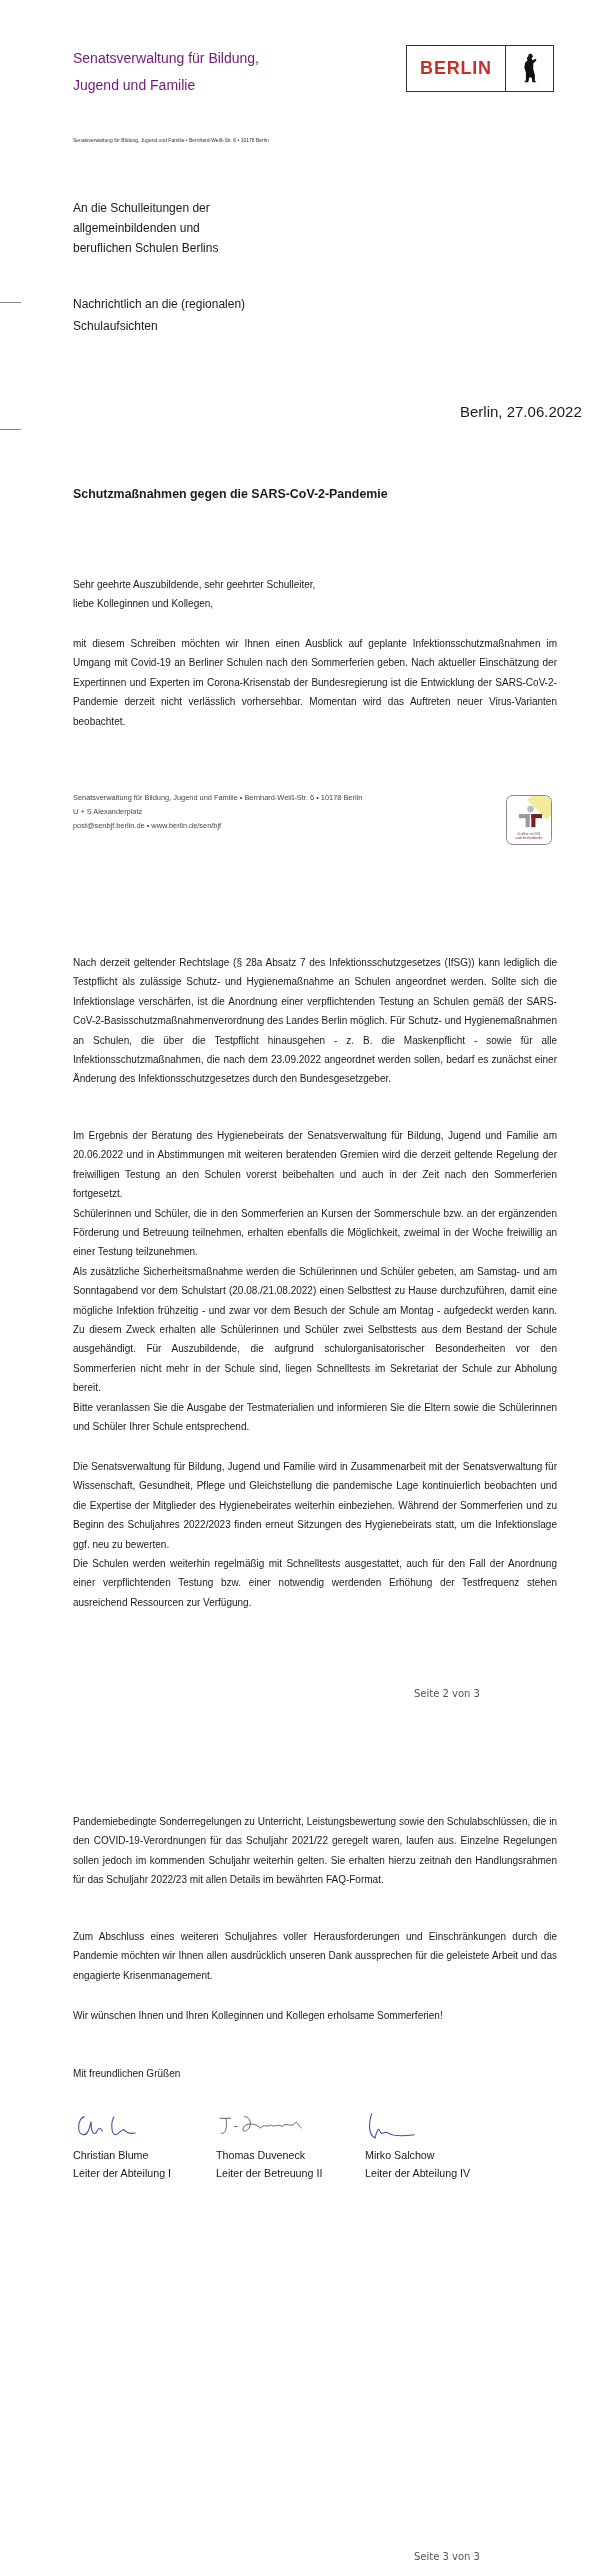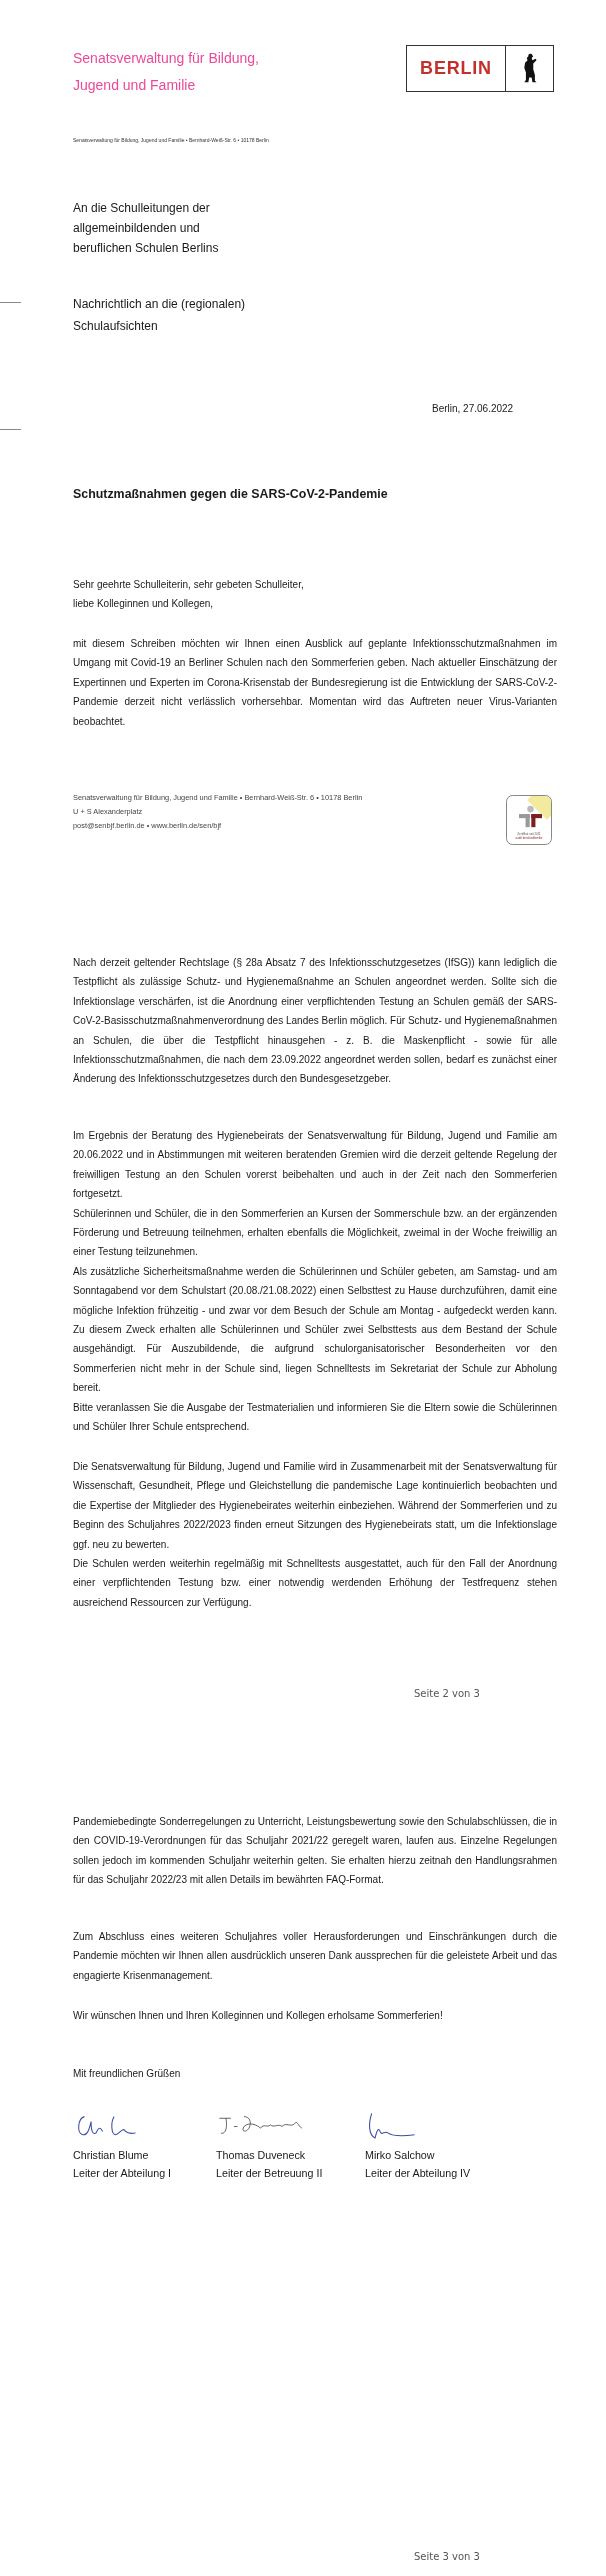--- a/index.html
+++ b/index.html
@@ -5,29 +5,29 @@
     * { box-sizing: border-box; margin: 0; padding: 0; }
     html, body { width: 607px; background: #ffffff; }
     body {
       position: relative;
       height: 2576px;
       font-family: "Liberation Sans", sans-serif;
       color: #1a1a1a;
       overflow: hidden;
     }
     .abs { position: absolute; }
-    .org-name { left: 73px; top: 45px; font-size: 14px; line-height: 27px; color: #ec4899; }
+    .org-name { left: 73px; top: 45px; font-size: 14px; line-height: 27px; color: #701a75; }
     .logo { left: 406px; top: 45px; width: 148px; height: 47px; border: 1.2px solid #333; display: flex; }
     .logo-word { width: 99px; height: 100%; border-right: 1.2px solid #333; display: flex; align-items: center; justify-content: center; color: #c4302b; font-weight: bold; font-size: 18px; letter-spacing: 0.8px; }
     .logo-bear { flex: 1; display: flex; align-items: center; justify-content: center; }
     .sender-line { left: 73px; top: 137px; font-size: 5px; color: #333; }
     .recipient { left: 73px; top: 198px; font-size: 12px; line-height: 20px; }
     .cc { left: 73px; top: 293px; font-size: 12px; line-height: 22px; }
     .fold { left: 0; width: 20.6px; height: 0.8px; background: #888; }
-    .date { left: 432px; top: 403px; font-size: 10px; }
+    .date { left: 460px; top: 403px; font-size: 15px; }
     .subject { left: 73px; top: 483px; font-size: 12.4px; font-weight: bold; line-height: 23px; }
     .para { left: 73px; width: 484px; font-size: 10px; line-height: 19.4px; text-align: justify; }
     .para p { margin: 0; }
     .footer-addr { left: 73px; top: 791px; font-size: 7.4px; line-height: 14px; color: #444; }
     .cert { left: 506px; top: 795px; width: 46px; height: 50px; border: 0.8px solid #888; border-radius: 6.6px; overflow: hidden; background: #fff; }
     .cert-corner { position: absolute; right: -10px; top: -10px; width: 28px; height: 28px; background: #f0e68c; transform: rotate(45deg); opacity: 0.85; }
     .cert-text { position: absolute; left: 0; right: 0; bottom: 4.1px; text-align: center; font-size: 2.9px; line-height: 4.1px; color: #555; }
     .page-no { font-family: "DejaVu Sans", sans-serif; font-size: 10px; color: #555; }
     .sig-block { top: 2110px; width: 149px; }
     .sig-img { height: 33px; }
@@ -66,21 +66,21 @@
   <div>Schulaufsichten</div>
 </div>
 
 <div class="abs date">Berlin, 27.06.2022</div>
 
 <div class="abs subject">
   <div>Schutzmaßnahmen gegen die SARS-CoV-2-Pandemie</div>
 </div>
 
 <div class="abs para" style="top:575px;">
-  <p>Sehr geehrte Schulleiterin, sehr gebeten Schulleiter,</p>
+  <p>Sehr geehrte Auszubildende, sehr geehrter Schulleiter,</p>
   <p>liebe Kolleginnen und Kollegen,</p>
 </div>
 
 <div class="abs para" style="top:634px;">
   <p>mit diesem Schreiben möchten wir Ihnen einen Ausblick auf geplante Infektionsschutzmaßnahmen im Umgang mit Covid-19 an Berliner Schulen nach den Sommerferien geben. Nach aktueller Einschätzung der Expertinnen und Experten im Corona-Krisenstab der Bundesregierung ist die Entwicklung der SARS-CoV-2-Pandemie derzeit nicht verlässlich vorhersehbar. Momentan wird das Auftreten neuer Virus-Varianten beobachtet.</p>
 </div>
 
 <div class="abs footer-addr">
   <div>Senatsverwaltung für Bildung, Jugend und Familie • Bernhard-Weiß-Str. 6 • 10178 Berlin</div>
   <div>U + S Alexanderplatz</div>

